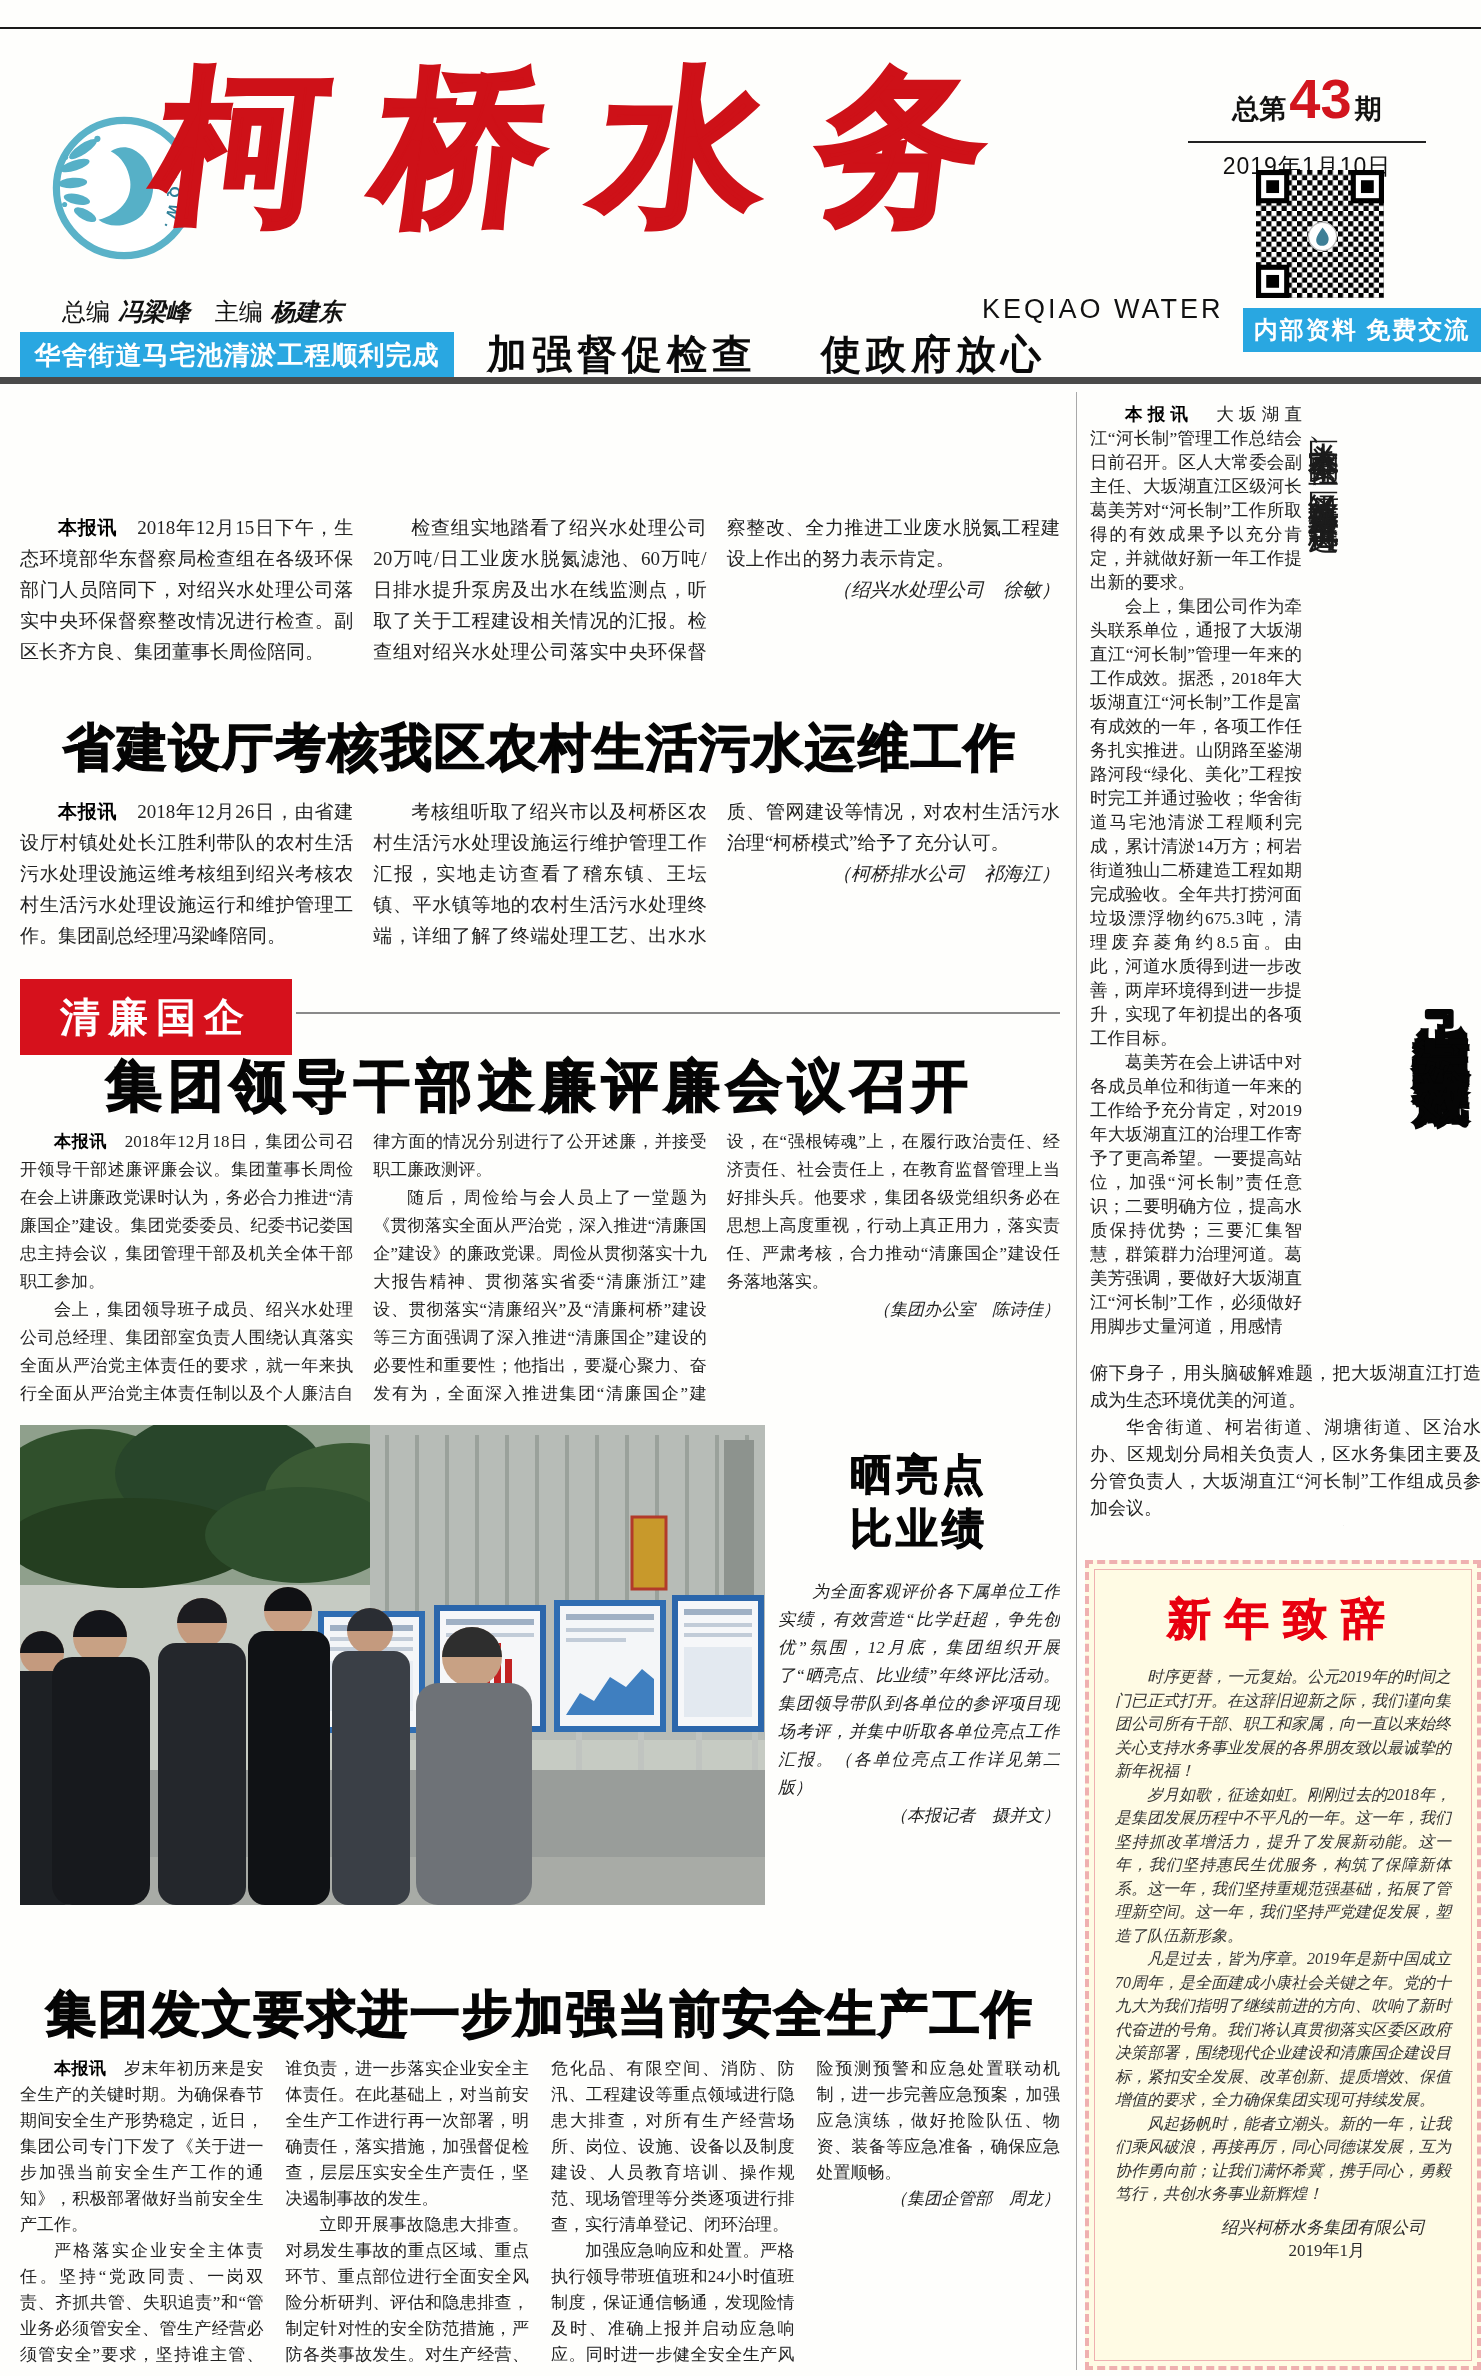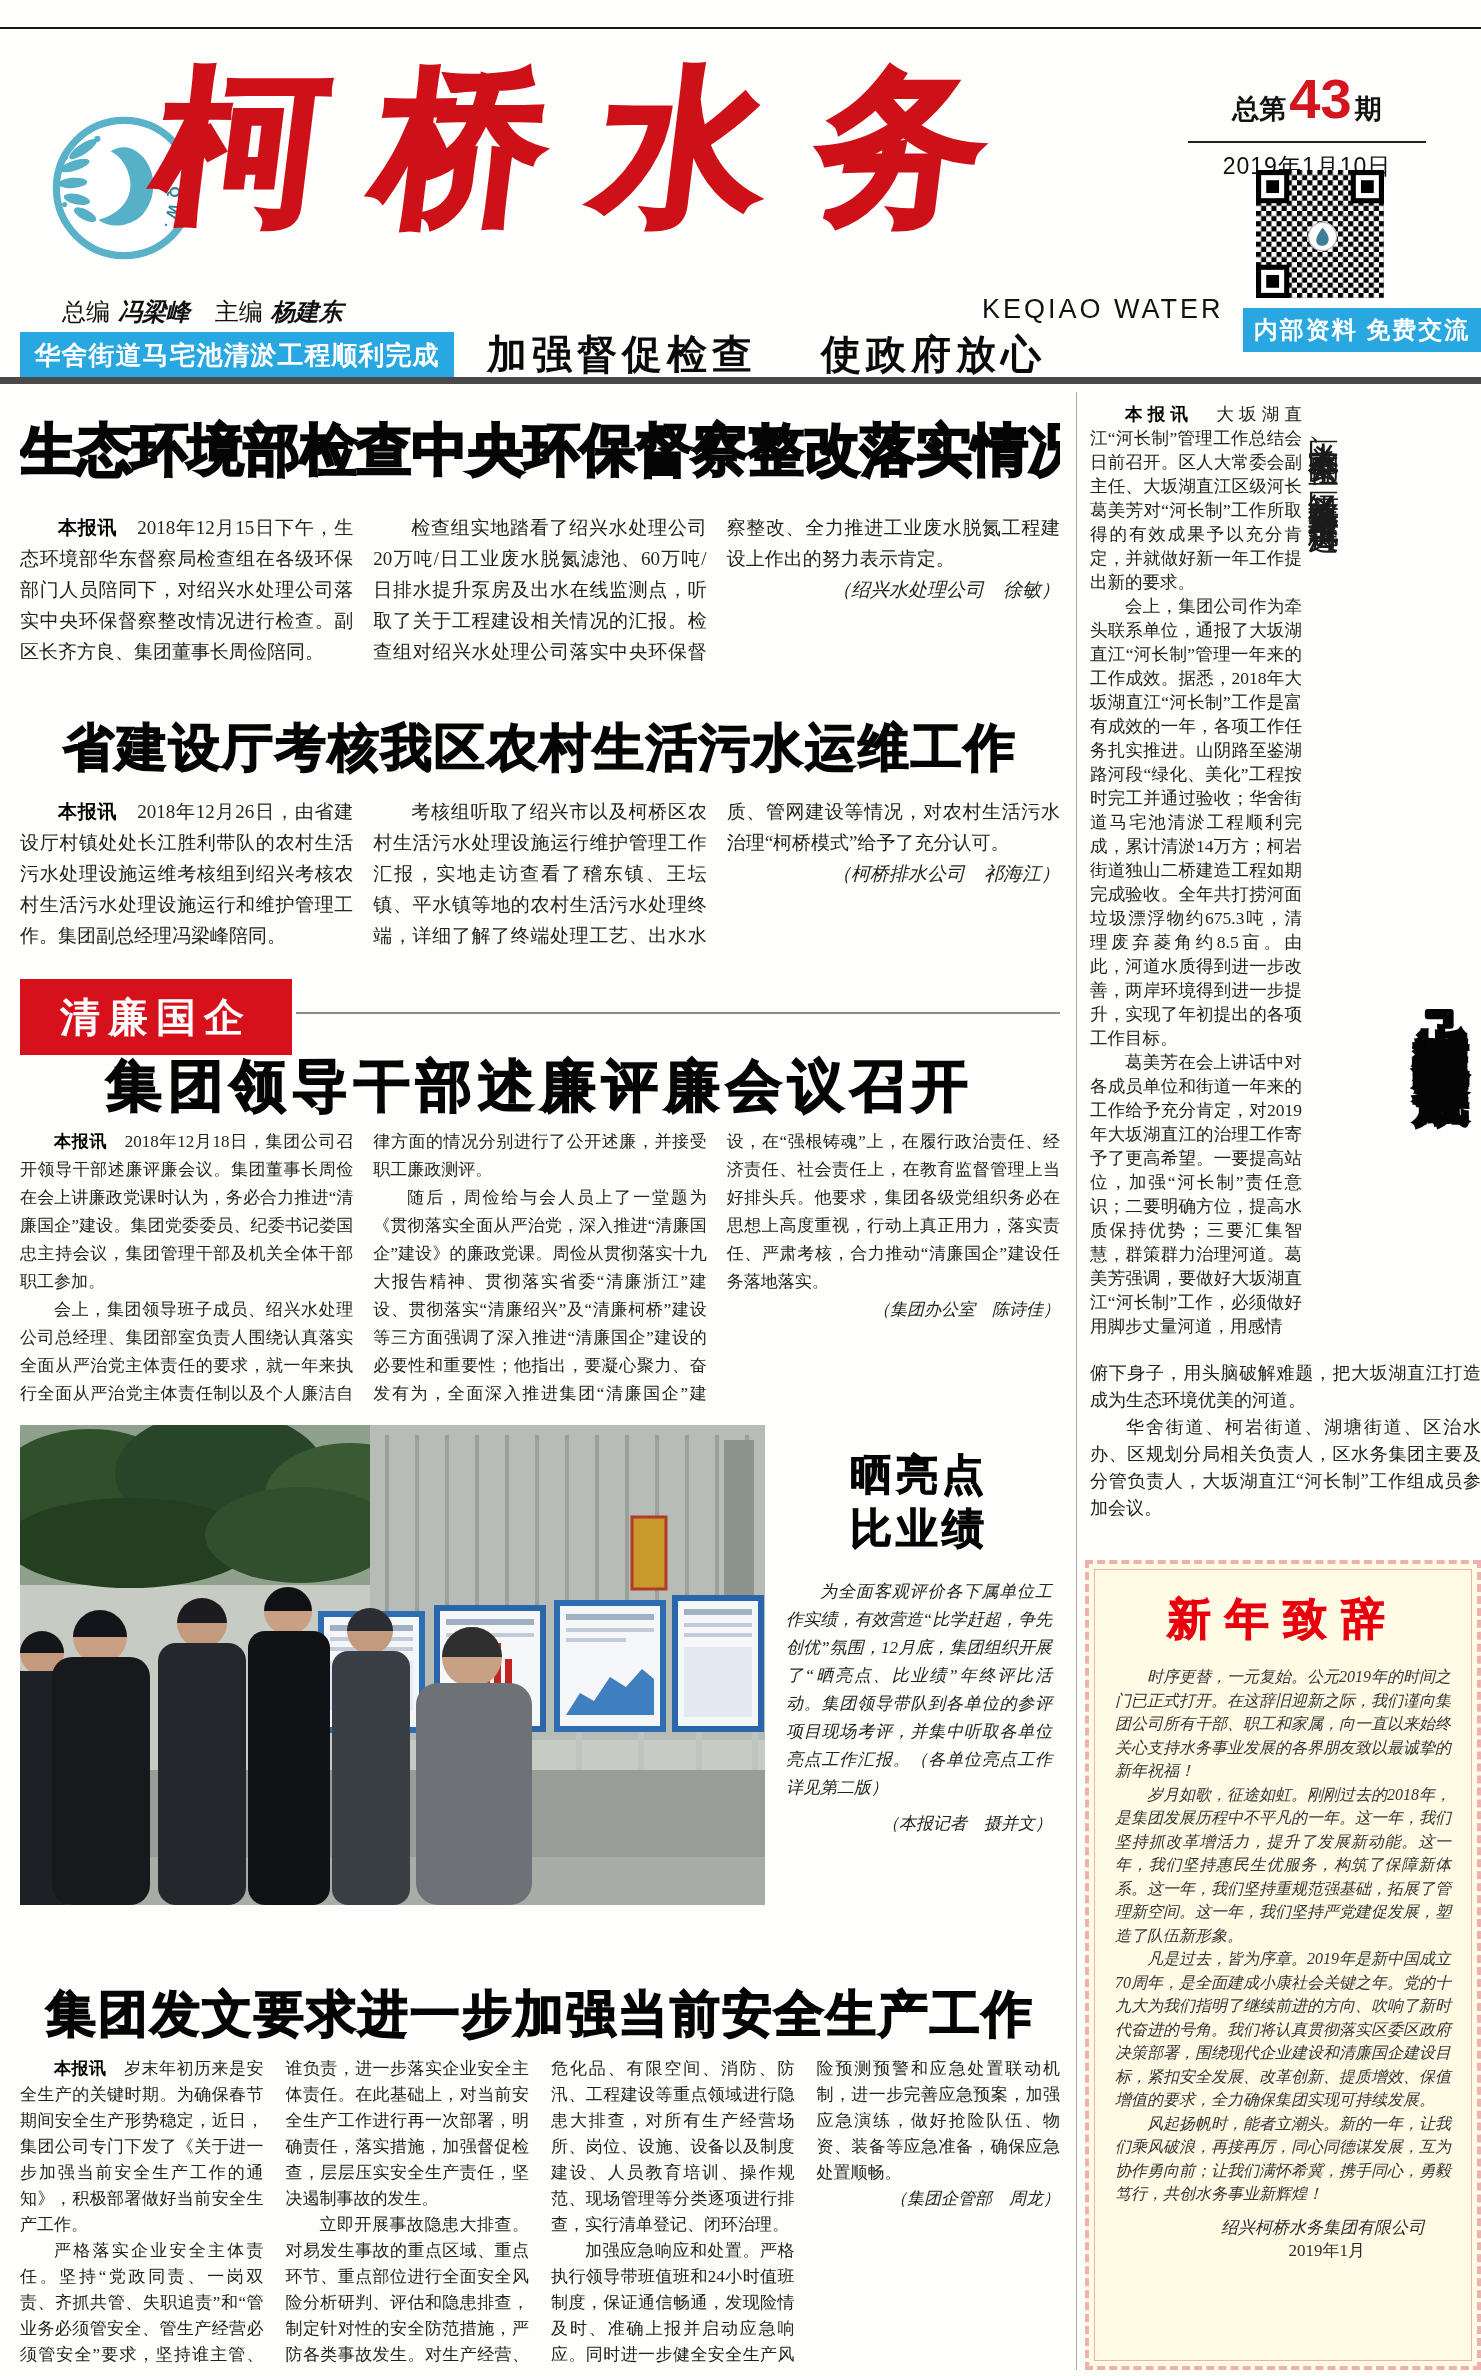--- a/index.html
+++ b/index.html
@@ -49,21 +49,21 @@
   .label-row{position:absolute;left:20px;top:984px;width:1040px;height:58px;display:flex;align-items:center;}
   .label-box{width:272px;height:76px;background:#d6111c;color:#fff;font-family:"Liberation Sans",sans-serif;
       font-weight:900;font-size:40px;letter-spacing:8px;display:flex;align-items:center;justify-content:center;margin-top:8px;}
   .label-line{flex:1;height:2px;background:#8a8a8a;margin-left:4px;}
   
   .photo{position:absolute;left:20px;top:1425px;width:745px;height:480px;}
   .caption{position:absolute;left:778px;top:1448px;width:282px;height:452px;overflow:hidden;}
   .cap-title{font-family:"Liberation Sans",sans-serif;font-weight:900;font-size:42px;line-height:54px;
       text-align:center;color:#050505;-webkit-text-stroke:1px #050505;letter-spacing:4px;}
   .cap-text{margin-top:22px;font-size:17px;line-height:28px;font-style:italic;text-align:justify;color:#222;}
-  .cap-text p{margin:8px;text-indent:2em;}
+  .cap-text p{margin:0;text-indent:2em;}
   
   .vdivider{position:absolute;left:1076px;top:392px;width:1px;height:1978px;background:#a9a9a9;}
   .river-narrow{position:absolute;left:1090px;top:402px;width:212px;height:984px;overflow:hidden;
       font-size:17.5px;line-height:24px;text-align:justify;color:#222;}
   .river-narrow p{margin:0;text-indent:2em;}
   .river-sub{position:absolute;left:1302px;top:416px;height:1180px;writing-mode:vertical-rl;
       font-size:31px;letter-spacing:2px;color:#1c1c1c;font-family:"Liberation Serif",serif;}
   .river-head{position:absolute;left:1360px;top:410px;height:1190px;width:120px;writing-mode:vertical-rl;
       font-family:"Liberation Sans",sans-serif;font-weight:900;font-size:56px;letter-spacing:3px;
       color:#050505;-webkit-text-stroke:2px #050505;display:flex;justify-content:center;}
@@ -151,21 +151,20 @@
   </div>
   <div class="en-name">KEQIAO  WATER</div>
   <div class="bluebox internal">内部资料  免费交流</div>
 
   <div class="bluebox organizer">华舍街道马宅池清淤工程顺利完成</div>
   <div class="slogan">
     <span>加强督促检查</span><span>使政府放心</span>
   </div>
   <div class="thickrule"></div>
 
-  <div class="hl hl1">生态环境部检查中央环保督察整改落实情况</div>
   <div class="body cols3 a1">
     <p><span class="lead">本报讯</span><span>　2018年12月15日下午，生态环境部华东督察局检查组在各级环保部门人员陪同下，对绍兴水处理公司落实中央环保督察整改情况进行检查。副区长齐方良、集团董事长周俭陪同。</span></p>
     <p>检查组实地踏看了绍兴水处理公司20万吨/日工业废水脱氮滤池、60万吨/日排水提升泵房及出水在线监测点，听取了关于工程建设相关情况的汇报。检查组对绍兴水处理公司落实中央环保督察整改、全力推进工业废水脱氮工程建设上作出的努力表示肯定。</p>
     <p class="sign">（绍兴水处理公司　徐敏）</p>
   </div>
 
   <div class="hl hl2">省建设厅考核我区农村生活污水运维工作</div>
   <div class="body cols3 a2">
     <p><span class="lead">本报讯</span><span>　2018年12月26日，由省建设厅村镇处处长江胜利带队的农村生活污水处理设施运维考核组到绍兴考核农村生活污水处理设施运行和维护管理工作。集团副总经理冯梁峰陪同。</span></p>
     <p>考核组听取了绍兴市以及柯桥区农村生活污水处理设施运行维护管理工作汇报，实地走访查看了稽东镇、王坛镇、平水镇等地的农村生活污水处理终端，详细了解了终端处理工艺、出水水质、管网建设等情况，对农村生活污水治理“柯桥模式”给予了充分认可。</p>

